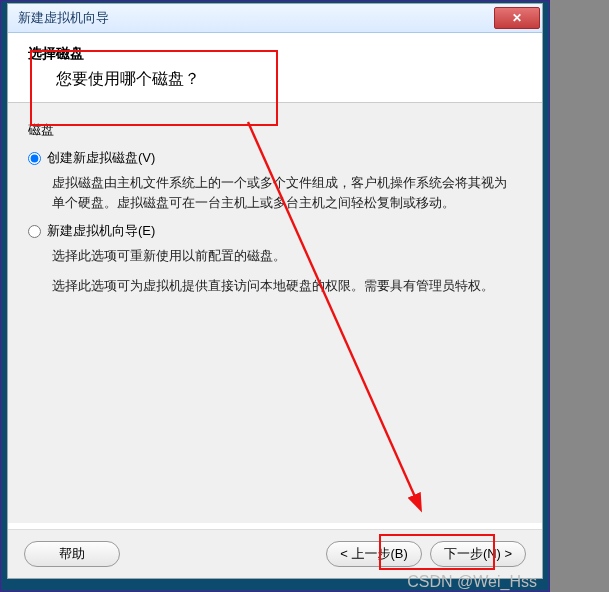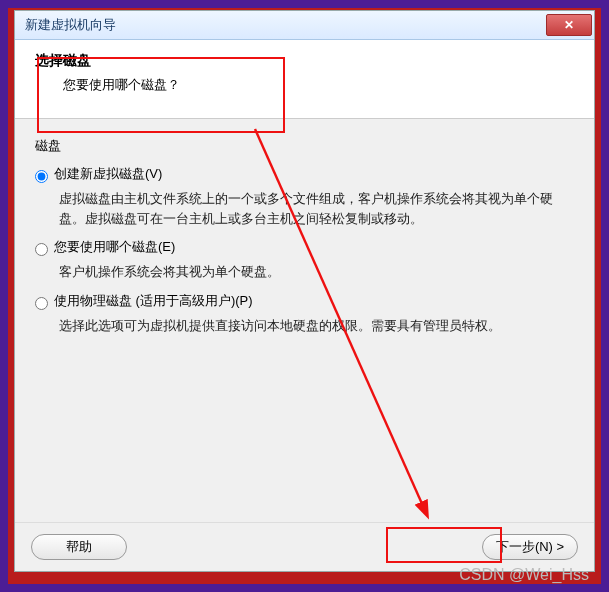--- a/index.html
+++ b/index.html
@@ -1,28 +1,28 @@
 <!DOCTYPE html>
 <html><head>
 <meta charset="utf-8">
 <style>
 html,body{margin:0;padding:0;font-family:"Microsoft YaHei","SimSun",sans-serif;font-size:13px;color:#000;background:#888}
-.frame{width:609px;height:592px;position:relative;background:#b91c1c;box-sizing:border-box;border:8px solid #4c1d95}
+.frame{width:550px;height:592px;position:relative;background:#0c4a6e;box-sizing:border-box;border:1px solid #4c1d95}
 .dialog{position:absolute;left:6px;top:2px;right:6px;bottom:12px;background:#fff;border:1px solid #9aa;box-sizing:border-box}
 .titlebar{height:28px;background:linear-gradient(#eef6ff,#dbeaff);border-bottom:1px solid #a9c7e6;display:flex;align-items:center;justify-content:space-between;padding:0 2px 0 10px}
 .titlebar .t{font-size:13px;color:#1a3c66}
 .closebtn{width:44px;height:20px;border-radius:2px;background:linear-gradient(#e57373,#c43d3d);border:1px solid #9e2b2b;display:flex;align-items:center;justify-content:center;color:#fff;font-weight:bold;font-size:12px}
-.header{background:#fff;padding:12px 0 24px 20px;border-bottom:1px solid #ccc}
+.header{background:#fff;padding:12px 0 12px 20px;border-bottom:1px solid #ccc}
 .header .ht{font-size:14px;font-weight:bold;margin-bottom:6px}
-.header .hs{font-size:13px;margin-left:28px}
+.header .hs{font-size:16px;margin-left:28px}
 .body{padding:14px 20px 10px 20px;background:#f0f0f0;height:420px;position:relative;box-sizing:border-box}
 .section-lbl{margin:4px 0 10px 0}
 .group{position:relative}
 .opt{margin:8px 0 6px 0}
-.opt .row{display:flex;align-items:flex-end;gap:6px}
+.opt .row{display:flex;align-items:center;gap:6px}
 .opt input[type=radio]{margin:0}
 .opt .desc{margin:6px 15px 10px 24px;color:#222;line-height:1.5}
 .red-box{position:absolute;border:2px solid #e11;pointer-events:none}
 .box1{left:22px;top:46px;width:244px;height:72px}
 .arrow{position:absolute;left:232px;top:114px;width:200px;height:402px;pointer-events:none}
 .footer{position:absolute;left:0;right:0;bottom:0;height:48px;background:#f0f0f0;border-top:1px solid #ddd;display:flex;align-items:center;padding:0 16px;gap:8px;justify-content:flex-end}
 .footer .left{margin-right:auto}
 button.win{min-width:96px;height:26px;background:linear-gradient(#fdfdfd,#e6e6e6);border:1px solid #9a9a9a;border-radius:13px;font-size:13px;cursor:pointer;font-family:inherit}
 .next-hl{position:absolute;border:2px solid #e11;pointer-events:none;left:371px;bottom:8px;width:112px;height:32px}
 .watermark{position:absolute;right:12px;bottom:0;font-size:16px;color:#bbb}
@@ -54,40 +54,37 @@
           <label class="row">
             <input type="radio" name="disk" checked="" style="">
             <span>创建新虚拟磁盘(V)</span>
           </label>
           <div class="desc">虚拟磁盘由主机文件系统上的一个或多个文件组成，客户机操作系统会将其视为单个硬盘。虚拟磁盘可在一台主机上或多台主机之间轻松复制或移动。</div>
         </div>
 
         <div class="opt">
           <label class="row">
             <input type="radio" name="disk" style="">
-            <span>您要使用哪个磁盘(E)</span>
+            <span>新建虚拟机向导(E)</span>
           </label>
-          <div class="desc">客户机操作系统会将其视为单个硬盘。</div>
+          <div class="desc">选择此选项可重新使用以前配置的磁盘。</div>
         </div>
 
         <div class="opt">
-          <label class="row">
-            <input type="radio" name="disk" style="">
-            <span>使用物理磁盘 (适用于高级用户)(P)</span>
-          </label>
           <div class="desc">选择此选项可为虚拟机提供直接访问本地硬盘的权限。需要具有管理员特权。</div>
         </div>
 
       </div>
     </div>
 
     <div class="footer">
       <div class="left">
         <button class="win">帮助</button>
       </div>
+      <button class="win">&lt; 上一步(B)</button>
       <button class="win">下一步(N) &gt;</button>
     </div>
 
     <div class="red-box box1"></div>
 
     <svg class="arrow" viewBox="0 0 200 402">
       <defs>
         <marker id="ah" markerWidth="10" markerHeight="10" refX="6" refY="3" orient="auto">
           <path d="M0,0 L0,6 L8,3 z" fill="#e11"></path>
         </marker>

